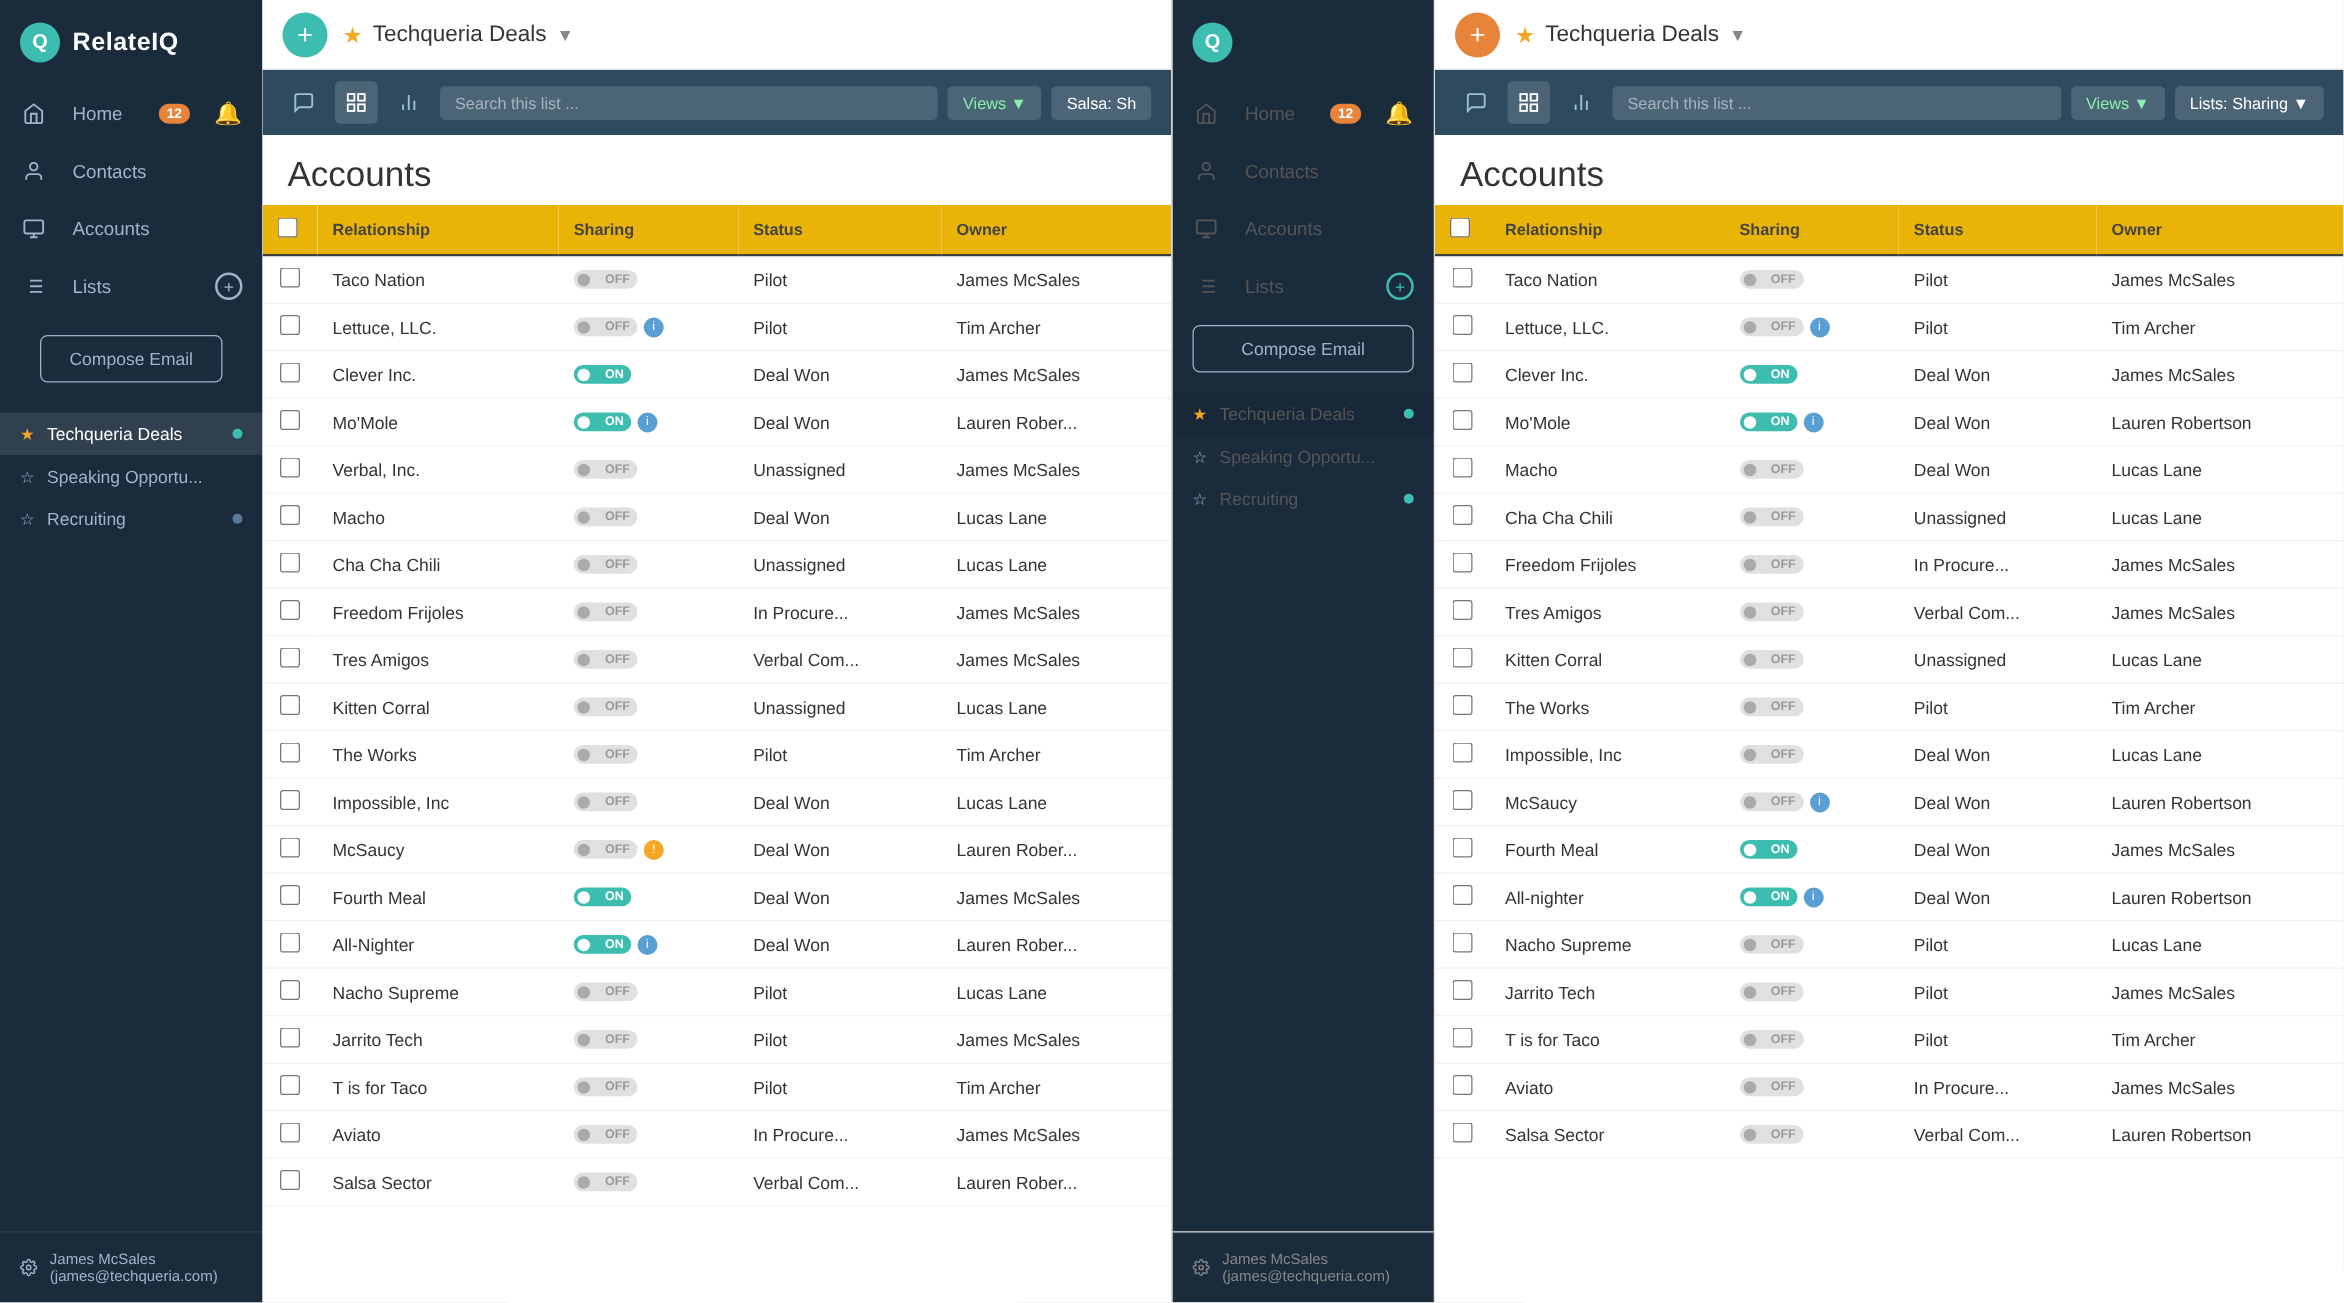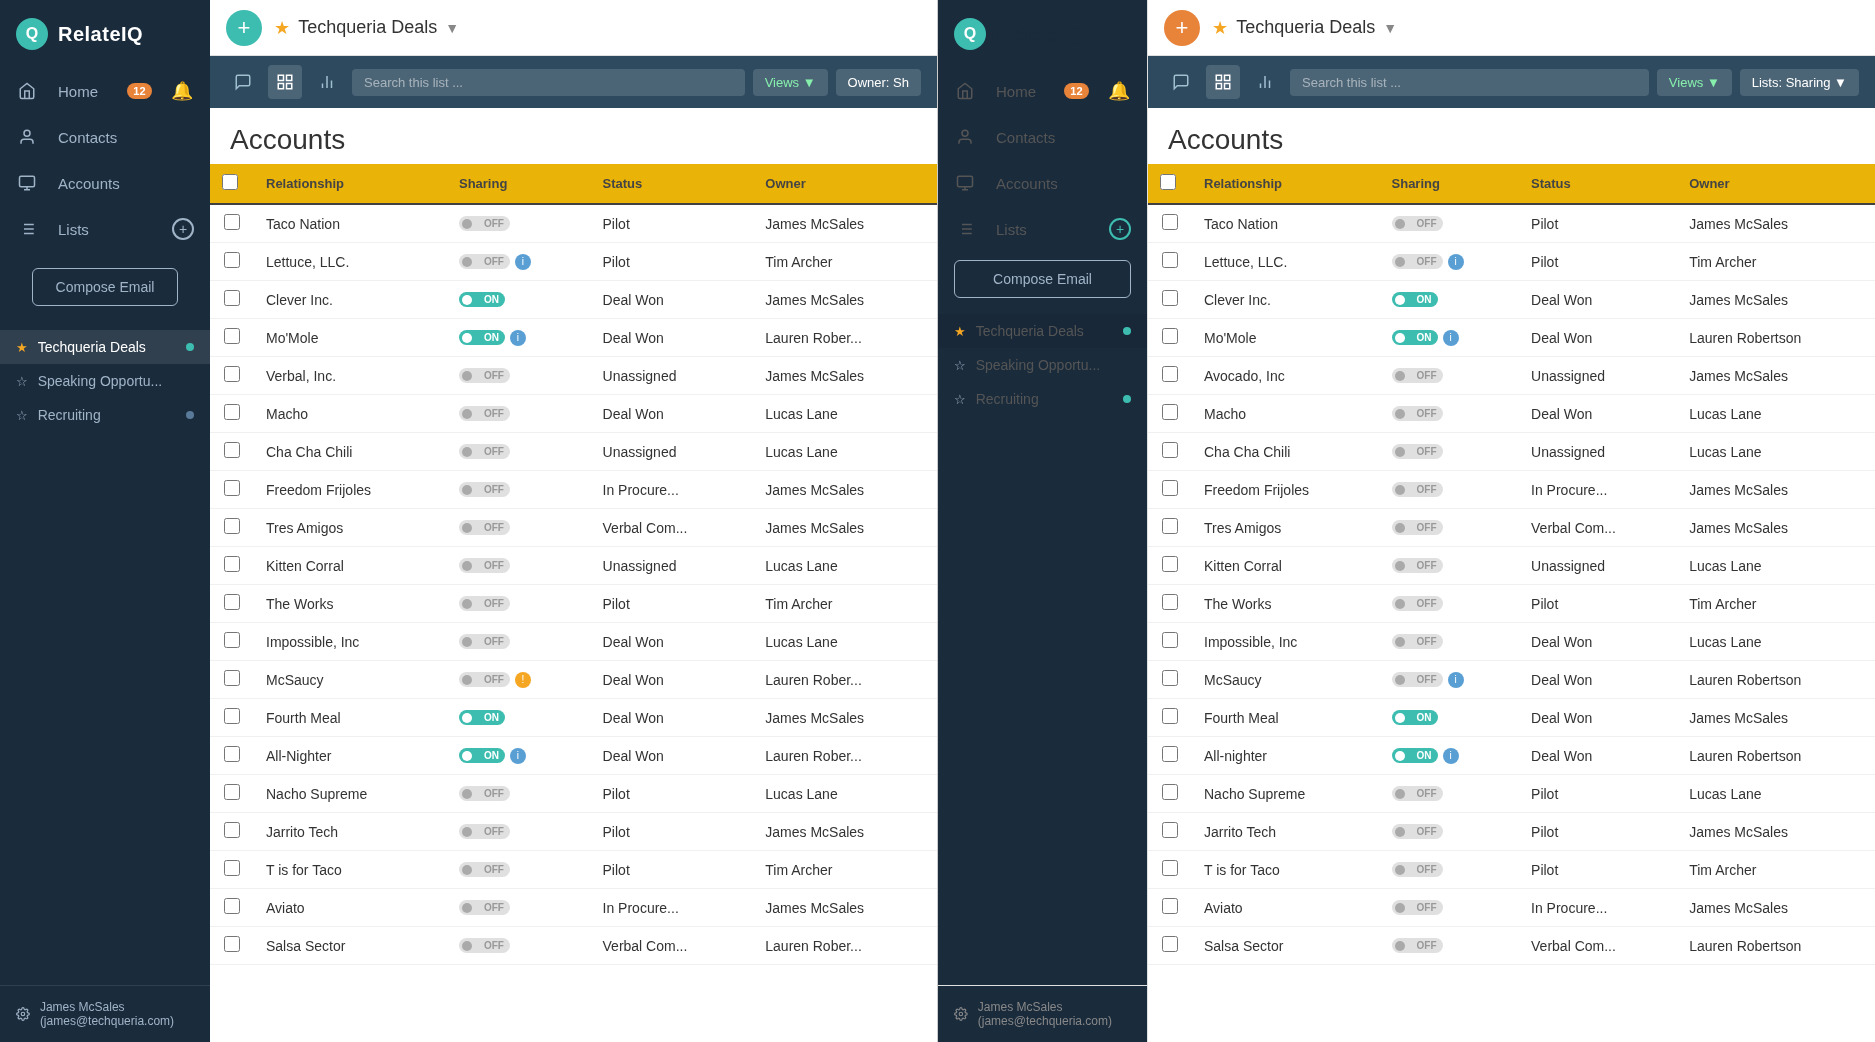--- a/index.html
+++ b/index.html
@@ -213,21 +213,21 @@
       </div>
       <div class="toolbar-icon-btn">
         <svg width="18" height="18" viewBox="0 0 24 24" fill="none" stroke="currentColor" stroke-width="2">
             <line x1="18" y1="20" x2="18" y2="10"></line>
             <line x1="12" y1="20" x2="12" y2="4"></line>
             <line x1="6" y1="20" x2="6" y2="14"></line>
           </svg>
       </div>
       <input class="search-bar" placeholder="Search this list ..." style="">
       <button class="views-btn">Views ▼</button>
-      <button class="sort-btn">Owner: Sh</button>
+      <button class="sort-btn">Salsa: Sh</button>
     </div>
 
     <div class="page-title-bar">
       <span class="page-title-text">Accounts</span>
     </div>
 
     <div class="table-container">
       <table>
         <thead>
           <tr>
@@ -723,34 +723,20 @@
                     <span>ON</span>
                   </div>
                   <div class="toggle-info">i</div>
                 </div>
               </td>
       <td>Deal Won</td>
       <td>Lauren Robertson</td>
     </tr>
             <tr>
       <td><input type="checkbox" class="checkbox" style=""></td>
-      <td>Avocado, Inc</td>
-      <td>
-                <div class="sharing-cell">
-                  <div class="toggle off">
-                    <div class="toggle-dot"></div>
-                    <span>OFF</span>
-                  </div>
-                </div>
-              </td>
-      <td>Unassigned</td>
-      <td>James McSales</td>
-    </tr>
-            <tr>
-      <td><input type="checkbox" class="checkbox" style=""></td>
       <td>Macho</td>
       <td>
                 <div class="sharing-cell">
                   <div class="toggle off">
                     <div class="toggle-dot"></div>
                     <span>OFF</span>
                   </div>
                 </div>
               </td>
       <td>Deal Won</td>

